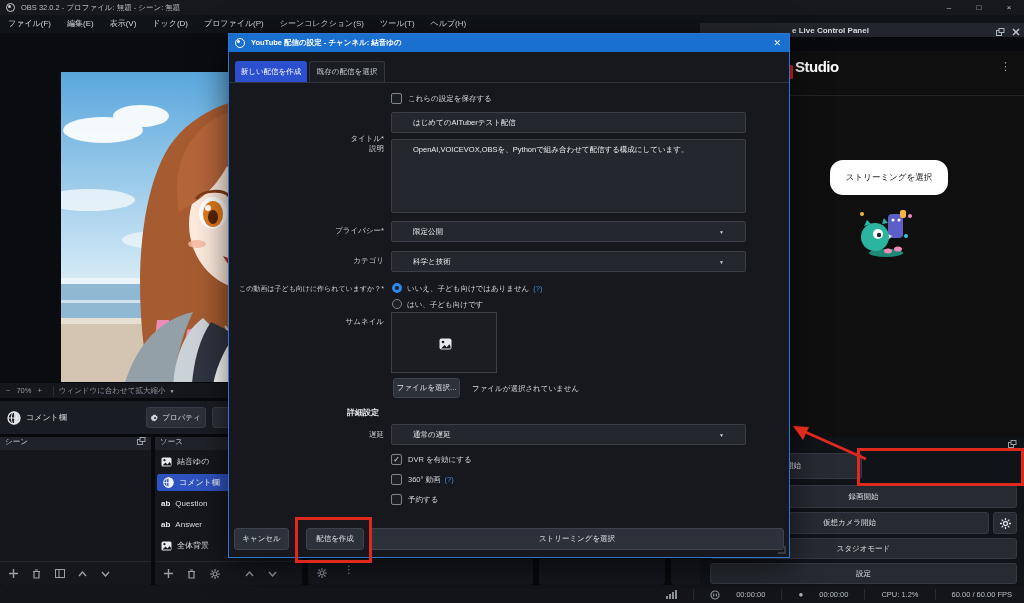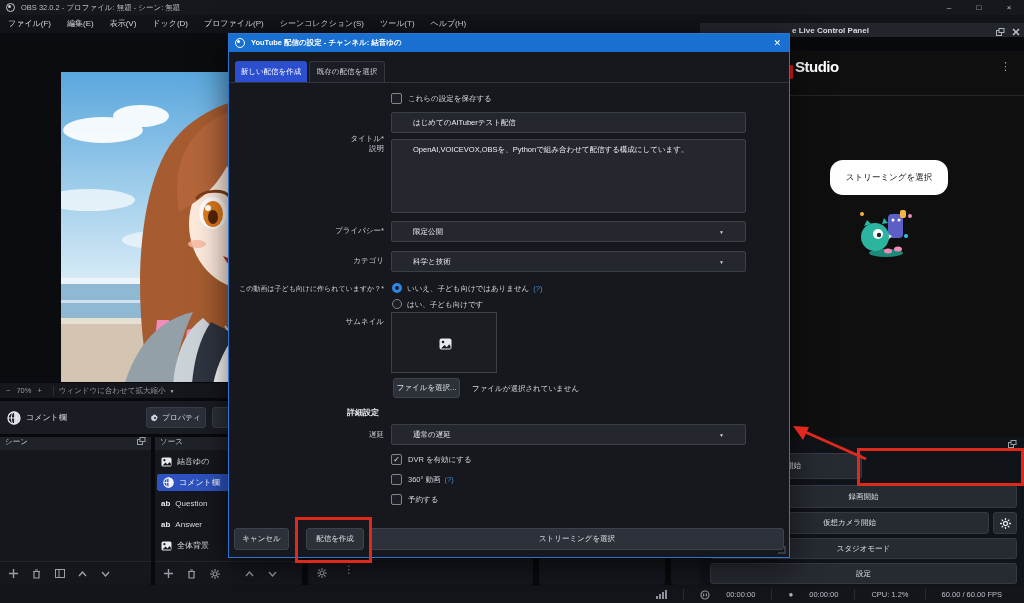--- a/index.html
+++ b/index.html
@@ -51,21 +51,21 @@
   .yt-kebab { left:1000px; top:60px; color:#aaaaaa; font-size:11px; }
   .yt-sep { left:700px; top:95px; width:324px; height:1px; background:#262626; }
   .yt-msg { left:793px; top:110px; color:#e9e9e9; font-size:8.5px; line-height:15px; white-space:nowrap; }
   .pill-btn { left:830px; top:160px; width:118px; height:35px; background:#ffffff; border-radius:13px; color:#0f0f0f; font-size:8.5px; display:flex; align-items:center; justify-content:center; font-weight:500; }
 
   
   .cbtn { background:#262a31; border:1px solid #343945; border-radius:3px; color:#dde0e5; font-size:7.5px; display:flex; align-items:center; justify-content:center; }
   .cbtn.blue { background:#2e51c6; border-color:#2e51c6; color:#fff; }
 
   
-  .statusbar { left:0; top:585px; width:1024px; height:18px; background:#13151b; border-top:1px solid #04050810; display:flex; align-items:center; justify-content:flex-end; color:#bac0c7; font-size:7.5px; gap:16px; padding-right:22px; }
+  .statusbar { left:0; top:585px; width:1024px; height:18px; background:#13151b; border-top:1px solid #04050810; display:flex; align-items:center; justify-content:flex-end; color:#bac0c7; font-size:7.5px; gap:16px; padding-right:12px; }
   .statusbar .vdiv { width:1px; height:11px; background:#272b33; }
   .sigbars { display:flex; align-items:flex-end; gap:1px; }
   .sigbars i { width:2px; background:#8f959d; display:block; }
 
   
   .dialog { left:228px; top:33px; width:562px; height:525px; background:#16181d; border:1px solid #2f74cf; z-index:20; box-shadow:0 8px 30px rgba(0,0,0,.6); }
   .dlg-titlebar { left:0; top:0; width:560px; height:18px; background:#1a70d0; display:flex; align-items:center; color:#fff; font-size:7.5px; font-weight:bold; }
   .dlg-ico { width:10px; height:10px; border-radius:50%; border:1.5px solid #fff; margin:0 6px; position:relative;}
   .dlg-ico::after{content:"";position:absolute;left:1px;top:1px;width:3px;height:3px;border-radius:50%;background:#fff;}
   .dlg-close { margin-left:auto; margin-right:8px; font-size:9px; }

